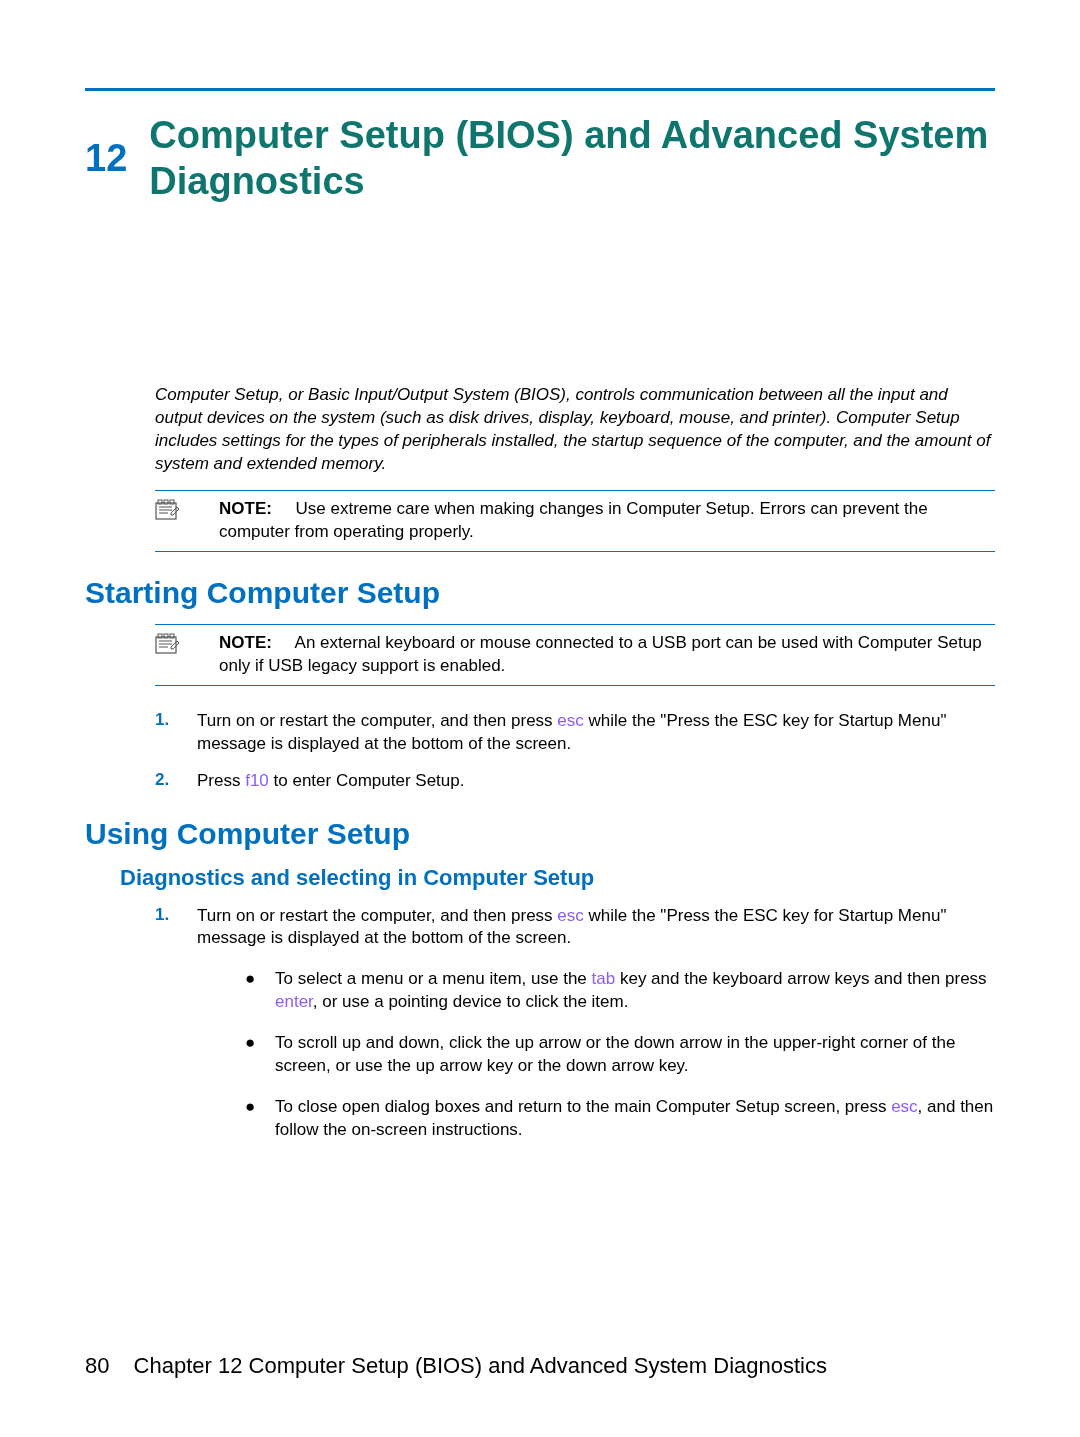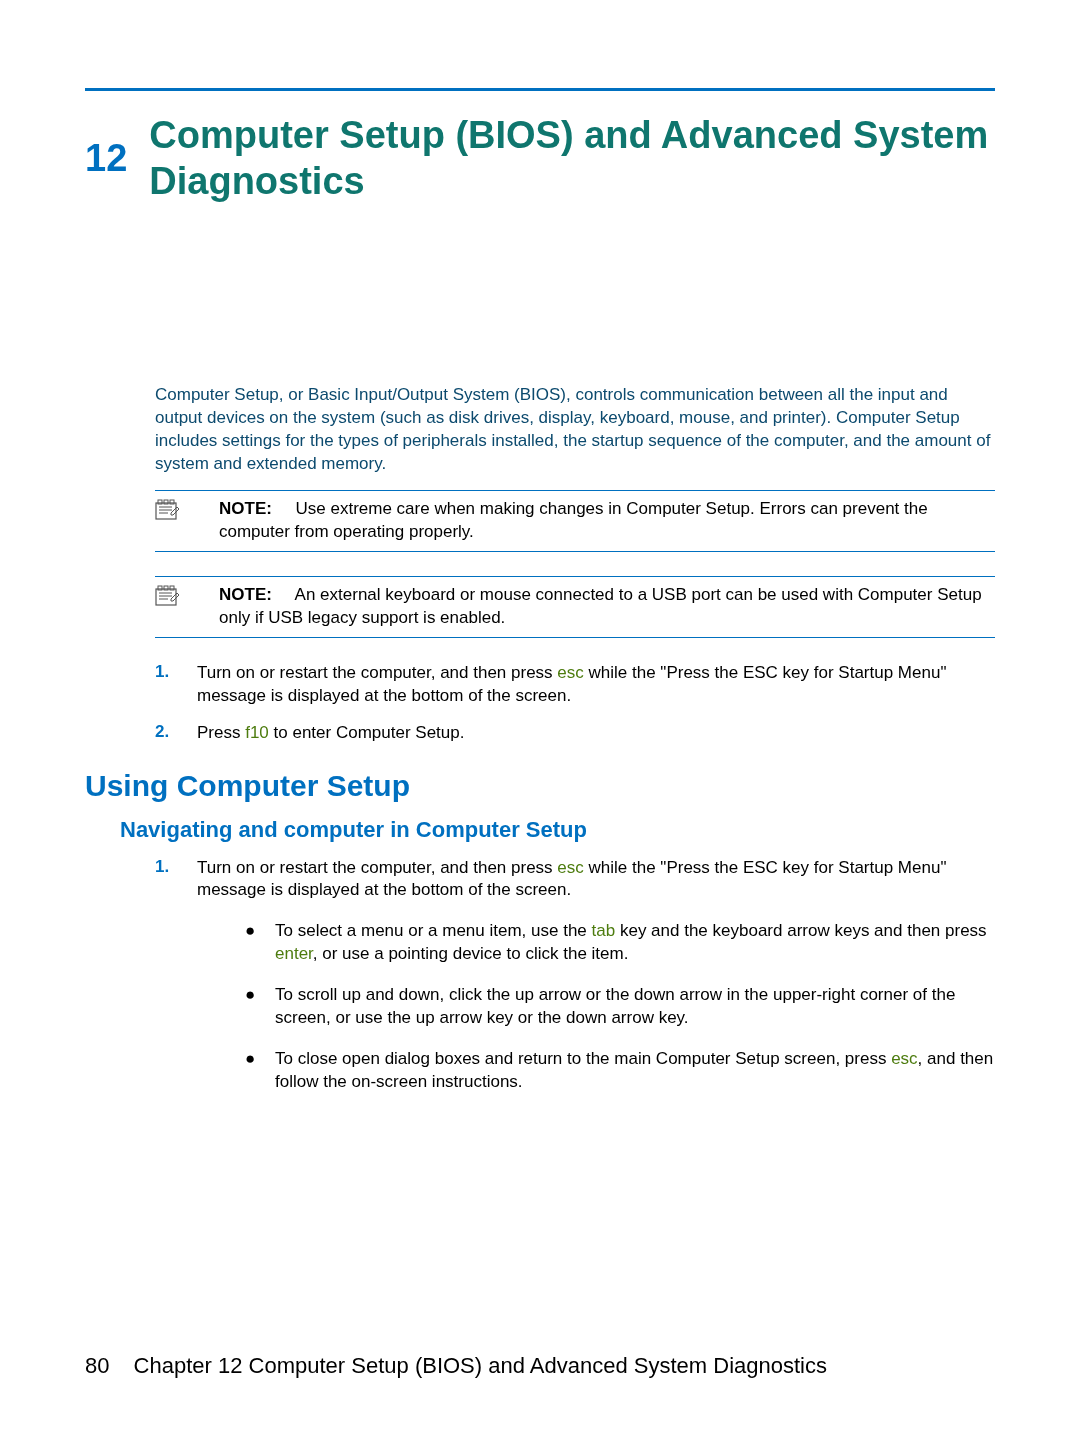--- a/index.html
+++ b/index.html
@@ -34,21 +34,22 @@
     }
     .chapter-title {
       color: #0f766e;
       font-size: 38px;
       font-weight: bold;
       line-height: 1.2;
     }
     .body-text {
       font-size: 17px;
       line-height: 1.35;
-      color: #0c4a6e;
+      color: #000000;
+      font-style: italic;
     }
     .intro-para {
       margin-left: 70px;
       margin-bottom: 14px;
     }
     .note-box {
       margin-left: 70px;
       border-top: 1.5px solid #0070c0;
       border-bottom: 1.5px solid #0070c0;
       padding: 7px 0;
@@ -125,21 +126,21 @@
       min-width: 36px;
       padding-left: 6px;
     }
     .ul-body {
       font-size: 17px;
       line-height: 1.35;
       color: #000;
       flex: 1;
     }
     .key {
-      color: #4d7c0f;
+      color: #8b5cf6;
     }
     .footer {
       position: absolute;
       bottom: 58px;
       left: 85px;
       font-size: 22px;
       color: #000;
     }
     .footer-page {
       margin-right: 18px;
@@ -172,20 +173,21 @@
     <rect x="15" y="1" width="4" height="4" fill="none" stroke="#555" stroke-width="1"></rect>
   </svg>
   <div class="note-text">
     <span class="note-label">NOTE:</span>
     <span>&nbsp;&nbsp;&nbsp;</span>
     <span>Use extreme care when making changes in Computer Setup. Errors can prevent the computer from operating properly.</span>
   </div>
 </div>
 
 <div class="section-block">
+  <div class="h2">Starting Computer Setup</div>
 
   <div class="note-box" style="">
     <svg class="note-icon" viewBox="0 0 26 22">
       <rect x="1" y="4" width="20" height="16" fill="none" stroke="#555" stroke-width="1.2"></rect>
       <line x1="4" y1="8" x2="17" y2="8" stroke="#555" stroke-width="1"></line>
       <line x1="4" y1="11" x2="17" y2="11" stroke="#555" stroke-width="1"></line>
       <line x1="4" y1="14" x2="13" y2="14" stroke="#555" stroke-width="1"></line>
       <path d="M16 14 L22 8 L24 10 L18 16 L16 16 Z" fill="none" stroke="#555" stroke-width="1"></path>
       <rect x="3" y="1" width="4" height="4" fill="none" stroke="#555" stroke-width="1"></rect>
       <rect x="9" y="1" width="4" height="4" fill="none" stroke="#555" stroke-width="1"></rect>
@@ -211,21 +213,21 @@
       <div class="ol-body">
         <span>Press </span><span class="key">f10</span><span> to enter Computer Setup.</span>
       </div>
     </div>
   </div>
 </div>
 
 <div class="section-block">
   <div class="h2">Using Computer Setup</div>
 
-  <div class="h3">Navigating and computer in Computer Setup</div>
+  <div class="h3">Diagnostics and selecting in Computer Setup</div>
 
 
   <div class="ol-list">
     <div class="ol-item" style="margin-bottom:0;">
       <div class="ol-num">1.</div>
       <div class="ol-body">
         <span>Turn on or restart the computer, and then press </span><span class="key">esc</span><span> while the "Press the ESC key for Startup Menu" message is displayed at the bottom of the screen.</span>
 
         <div class="ul-list">
           <div class="ul-item">

